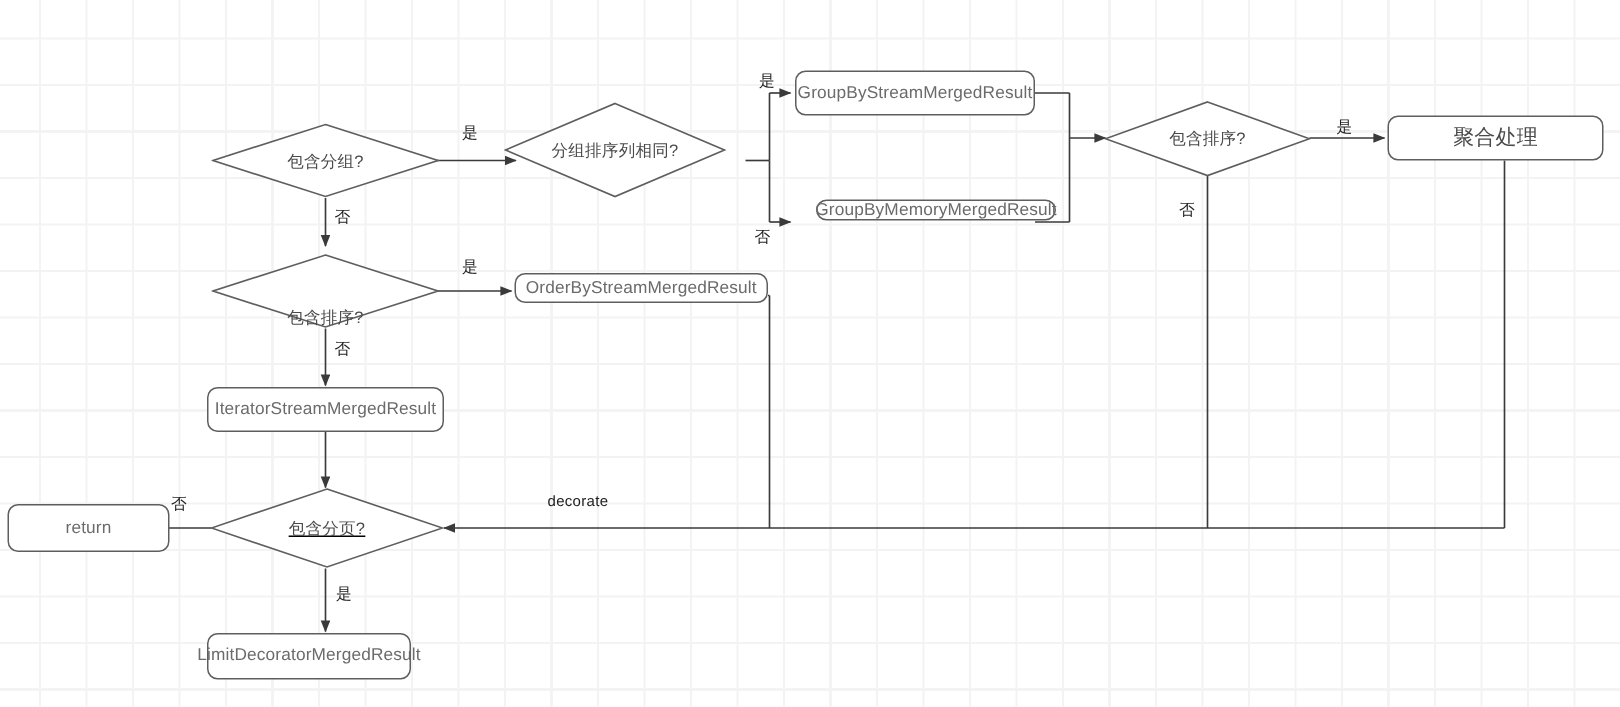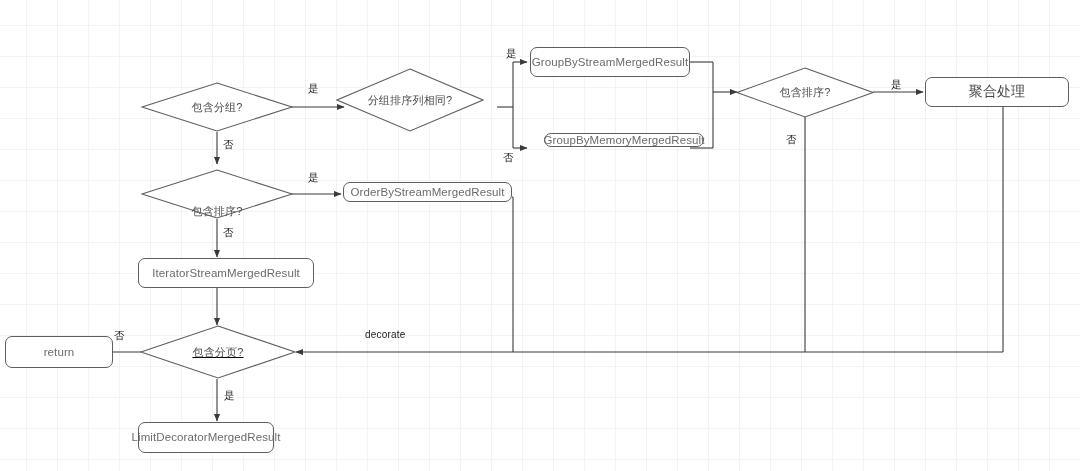--- a/index.html
+++ b/index.html
@@ -158,21 +158,21 @@
   </div>
 
   <div class="node" style="left:530px; top:47px; width:160px; height:30px;">GroupByStreamMergedResult</div>
 
   <div class="node" style="left:544px; top:133px; width:160px; height:14px;">GroupByMemoryMergedResult</div>
 
   <div class="node cjk" style="left:925px; top:77px; width:144px; height:30px;">聚合处理</div>
 
   <div class="node" style="left:343px; top:182px; width:169px; height:20px;">OrderByStreamMergedResult</div>
 
-  <div class="node" style="left:138px; top:258px; width:176px; height:30px;">IteratorStreamMergedResult</div>
+  <div class="node" style="left:138px; top:258px; width:158px; height:30px;">IteratorStreamMergedResult</div>
 
   <div class="node" style="left:5px; top:336px; width:108px; height:32px;">return</div>
 
   <div class="node" style="left:138px; top:422px; width:136px; height:31px;">LimitDecoratorMergedResult</div>
 
   <span class="edge-label" style="left:308px; top:82px;">是</span>
 
   <span class="edge-label" style="left:223px; top:138px;">否</span>
 
   <span class="edge-label" style="left:506px; top:47px;">是</span>

